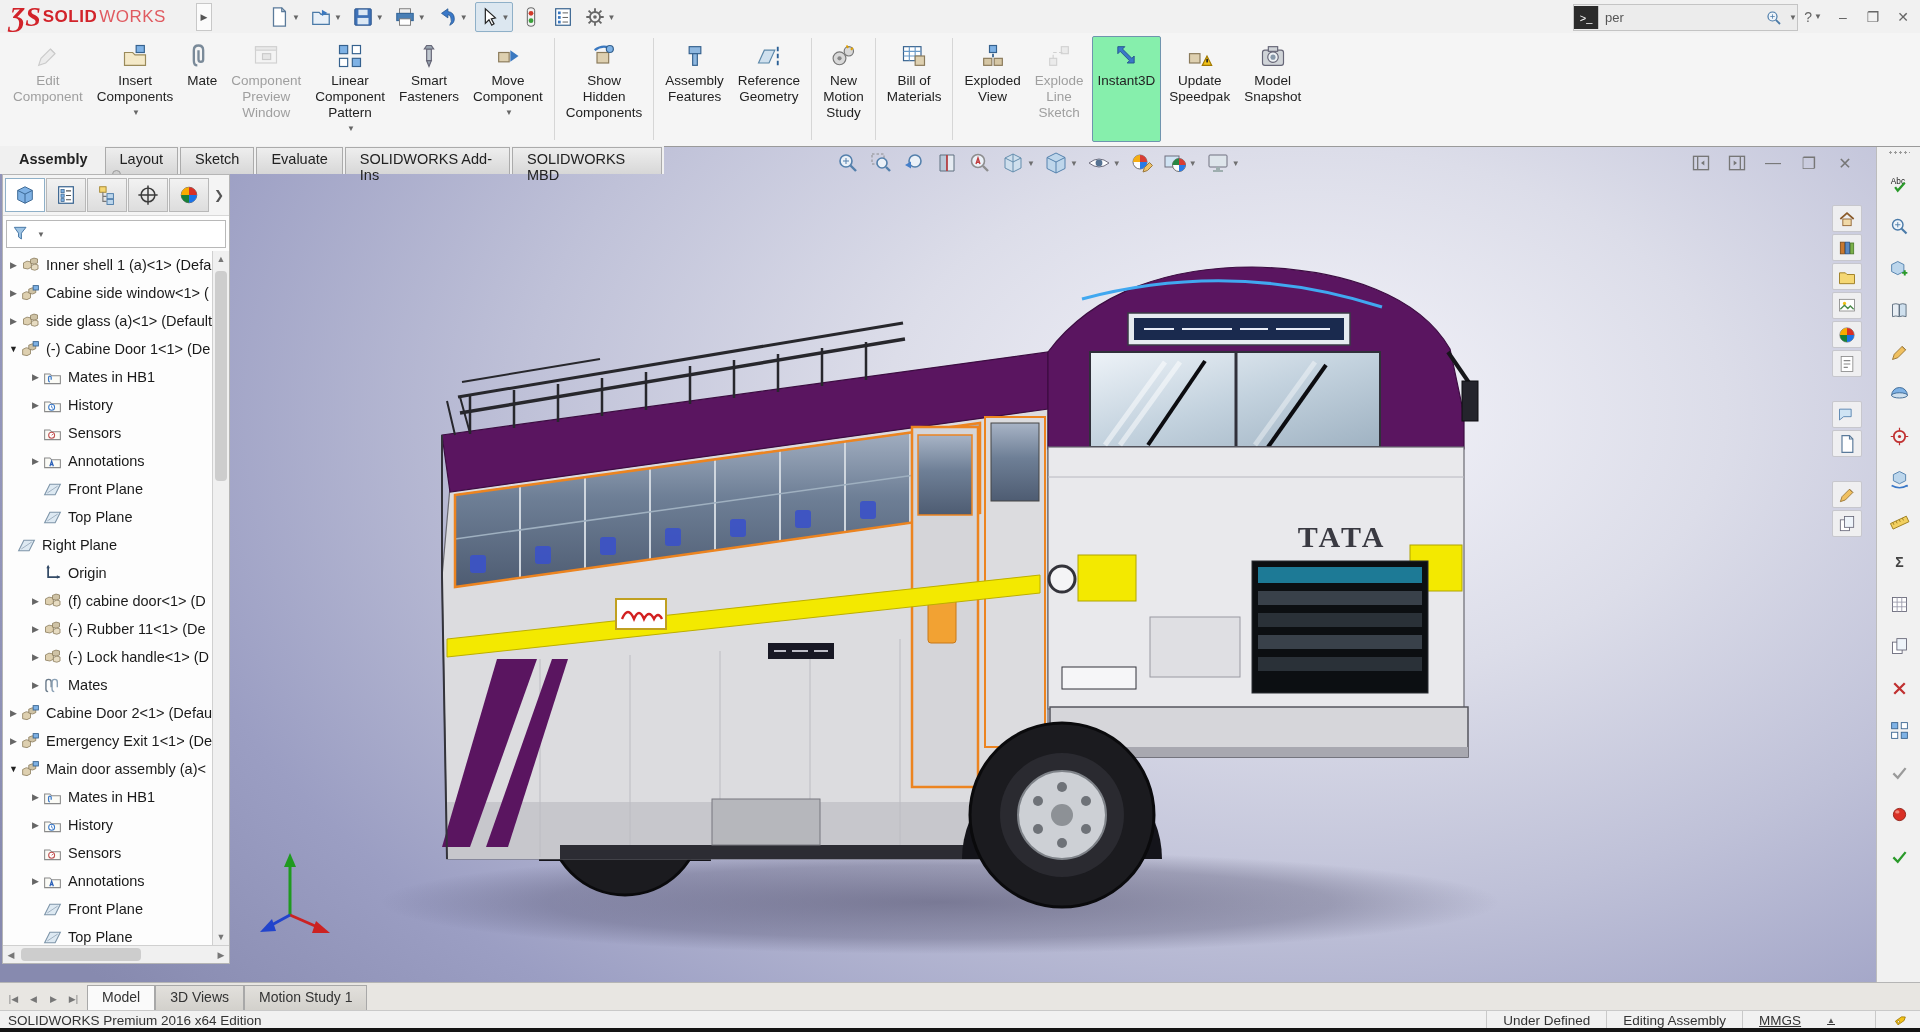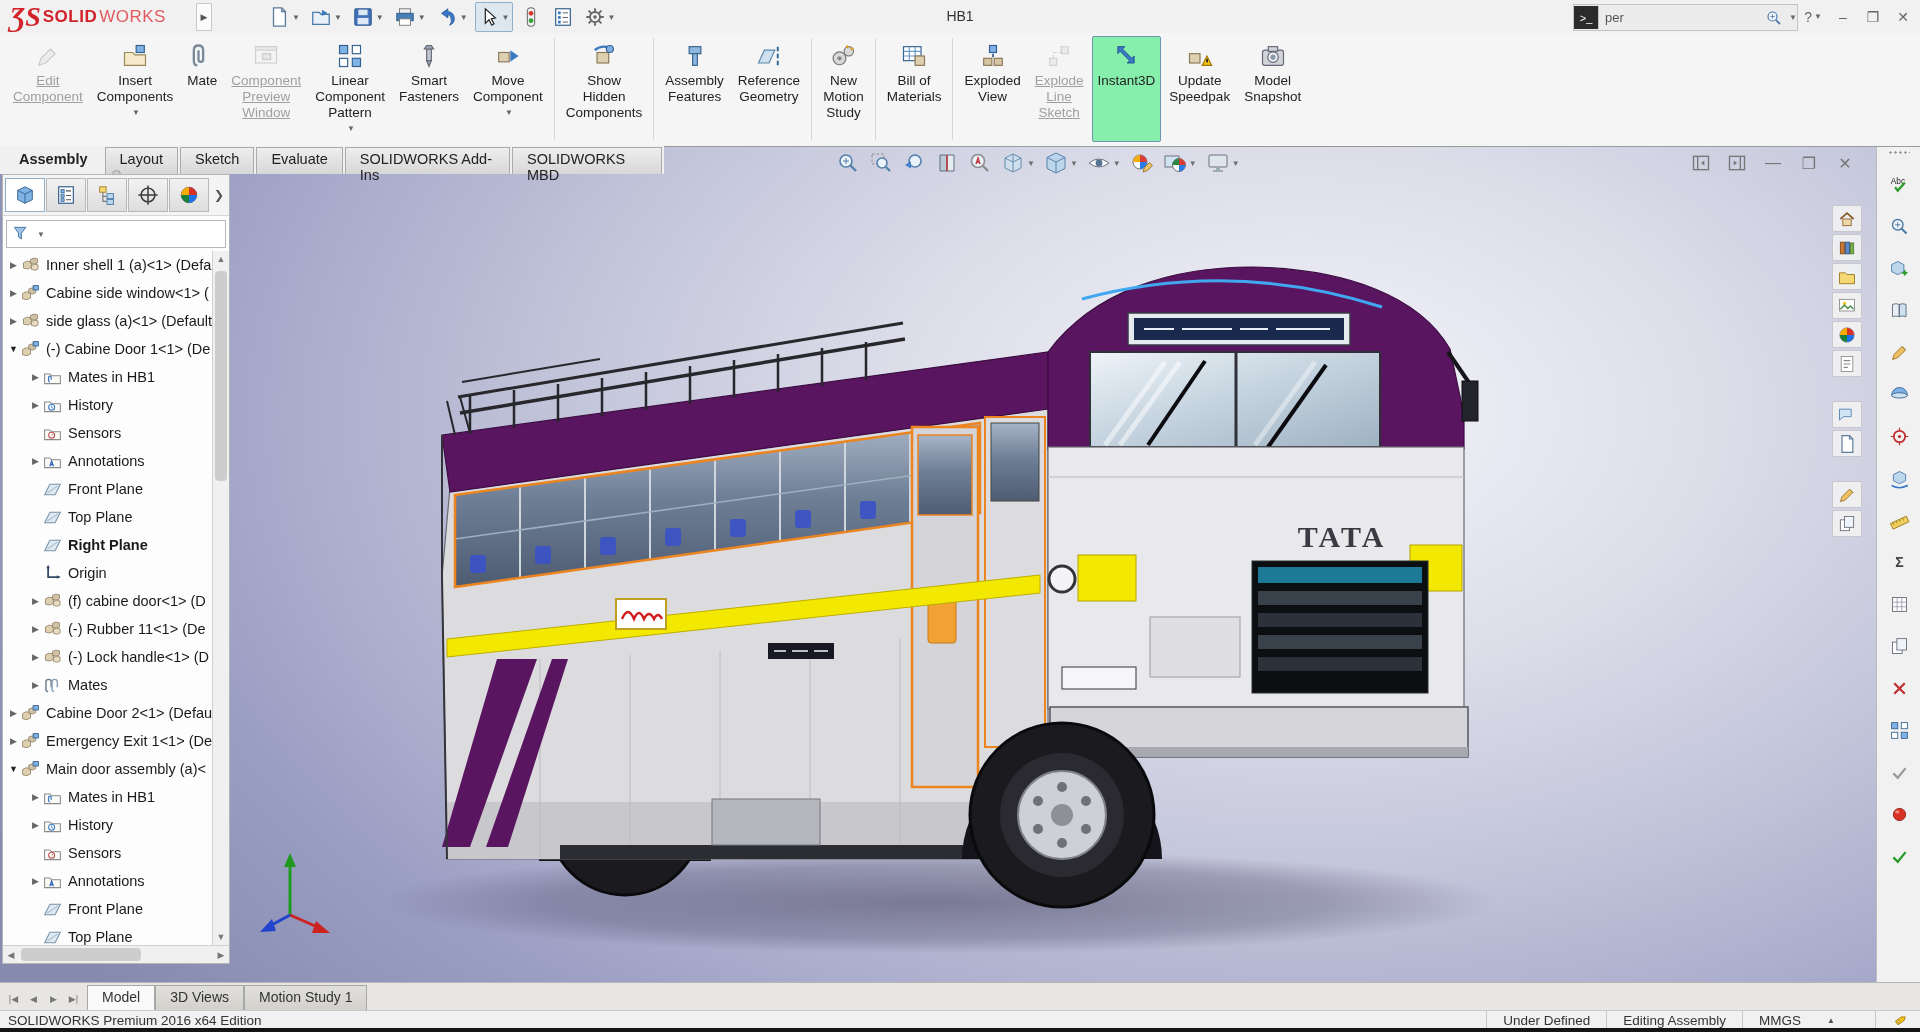--- a/index.html
+++ b/index.html
@@ -25,21 +25,21 @@
   #search-cmd{width:24px;height:23px;background:#2b2b2b;color:#fff;display:flex;align-items:center;justify-content:center;font-size:11px;border-right:1px solid #c4c4c4;}
   #search-input{width:150px;height:21px;border:0;background:#ececec;font-size:13px;color:#555;padding:0 6px;outline:none;}
   .winbtn{width:30px;height:25px;display:flex;align-items:center;justify-content:center;color:#666;font-size:14px;}
   
   #ribbon{left:0;top:33px;width:1920px;height:113px;background:#f5f5f5;border-bottom:1px solid #9a9a9a;}
   #ribbon-inner{display:flex;align-items:stretch;height:106px;padding:3px 0 0 6px;}
   .rbtn{display:flex;flex-direction:column;align-items:center;justify-content:flex-start;
         padding:5px 5px 2px 5px;margin:0 1px;border:1px solid transparent;border-radius:2px;
         font-size:13.5px;color:#222;text-align:center;line-height:16px;max-width:100px;}
   .rbtn .lab{margin-top:3px;white-space:pre-line;}
-  .rbtn.disabled{color:#9f9f9f;text-decoration:underline;}
+  .rbtn.disabled{color:#9f9f9f;}
   .rbtn.disabled svg{opacity:.38;filter:grayscale(1);}
   .rbtn.active{background:#86efac;border-color:#6f94ae;}
   .rsep{width:1px;background:#d6d6d6;margin:2px 4px;}
   
   #tabstrip{left:0;top:146px;width:664px;height:28px;background:#f0f0f0;display:flex;align-items:flex-end;padding-left:4px;box-sizing:border-box;}
   .ctab{font-size:14.5px;color:#222;padding:3px 14px;margin-right:2px;border:1px solid #ababab;
         background:linear-gradient(#eee,#d7d7d7);border-bottom:none;height:20px;}
   .ctab.active{background:transparent;border-color:transparent;font-weight:bold;}
   
   #viewport{left:0;top:147px;width:1920px;height:835px;
@@ -183,21 +183,20 @@
           <svg width="22" height="22" viewBox="0 0 24 24">
             <circle cx="12" cy="12" r="5.5" fill="none" stroke="#666" stroke-width="2"></circle>
             <circle cx="12" cy="12" r="2" fill="#666"></circle>
             <path d="M12 2.5v4M12 17.5v4M2.5 12h4M17.5 12h4M5 5l2.8 2.8M16.2 16.2L19 19M19 5l-2.8 2.8M7.8 16.2L5 19" stroke="#666" stroke-width="2"></path>
           </svg>
         </span>
         <span class="dd">▼</span>
       </div>
       <span style="width: 4px;"></span>
     </div>
-  <div id="doc-title" class="abs">HB1</div>
   <div id="searchgrp" class="abs">
     <div id="search-cmd">&gt;_</div>
     <input id="search-input" value="per" style="">
     <span class="ico" style="width:26px;">
         <span class="ico">
           <svg width="18" height="18" viewBox="0 0 24 24">
             <circle cx="10" cy="10" r="6" fill="#eef4fa" stroke="#4a7aa8" stroke-width="1.6"></circle>
             <path d="M14.5 14.5L20 20" stroke="#4a7aa8" stroke-width="2.4"></path>
             <path d="M7 10h6M10 7v6" stroke="#4a7aa8"></path>
           </svg>
@@ -929,21 +928,21 @@
       <div class="trow" style="padding-left: 26px;">
         <span class="texp"></span>
         <span class="ico">
           <svg width="21" height="21" viewBox="0 0 24 24">
             <polygon points="3,18 9,6 21,6 15,18" fill="#d7e5f0" fill-opacity="0.85" stroke="#7d94a8" stroke-width="1.2"></polygon>
             <line x1="6" y1="16" x2="18" y2="8" stroke="#9ab"></line>
           </svg>
         </span>
         <span>Top Plane</span>
       </div>
-      <div class="trow" style="padding-left: 26px; font-weight: bold;">
+      <div class="trow" style="">
         <span class="texp"></span>
         <span class="ico">
           <svg width="21" height="21" viewBox="0 0 24 24">
             <polygon points="3,18 9,6 21,6 15,18" fill="#d7e5f0" fill-opacity="0.85" stroke="#7d94a8" stroke-width="1.2"></polygon>
             <line x1="6" y1="16" x2="18" y2="8" stroke="#9ab"></line>
           </svg>
         </span>
         <span>Right Plane</span>
       </div>
       <div class="trow" style="padding-left: 26px;">
@@ -1366,21 +1365,21 @@
       <div class="mtab">3D Views</div>
       <div class="mtab">Motion Study 1</div>
     </div>
 </div>
 
 <div id="statusbar" class="abs">
   <span id="status-left">SOLIDWORKS Premium 2016 x64 Edition</span>
   <div id="status-right">
       <div class="stitem">Under Defined</div>
       <div class="stitem">Editing Assembly</div>
-      <div class="stitem" style="padding-right: 40px;">MMGS<span style="font-size: 8px; color: rgb(85, 85, 85); margin-left: 26px;">▲</span></div>
+      <div class="stitem" style="padding-right: 40px; text-decoration: underline;">MMGS<span style="font-size: 8px; color: rgb(85, 85, 85); margin-left: 26px;">▲</span></div>
       <div class="stitem" style="padding-right: 10px;">
         <svg width="18" height="18" viewBox="0 0 24 24">
           <g transform="rotate(-35 12 12)">
             <path d="M5 9h10l4 3-4 3H5z" fill="#f2c218" stroke="#a07800"></path>
             <circle cx="8" cy="12" r="1.5" fill="#fff" stroke="#a07800"></circle>
           </g>
         </svg>
       </div>
     </div>
 </div>

